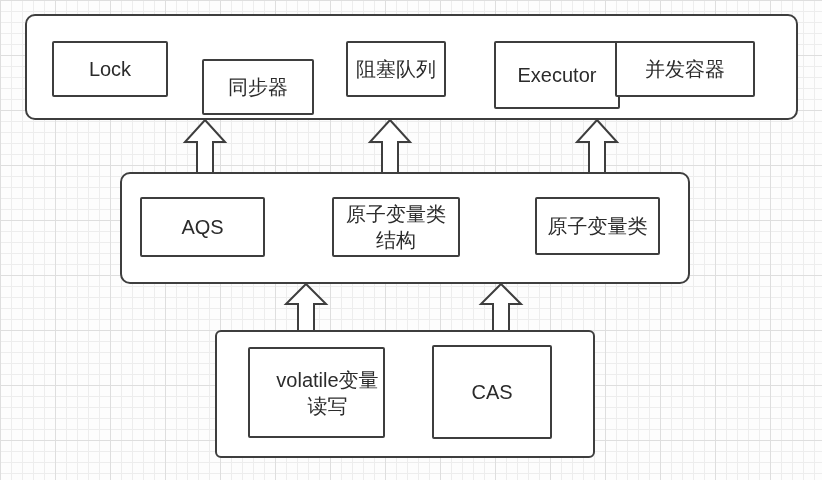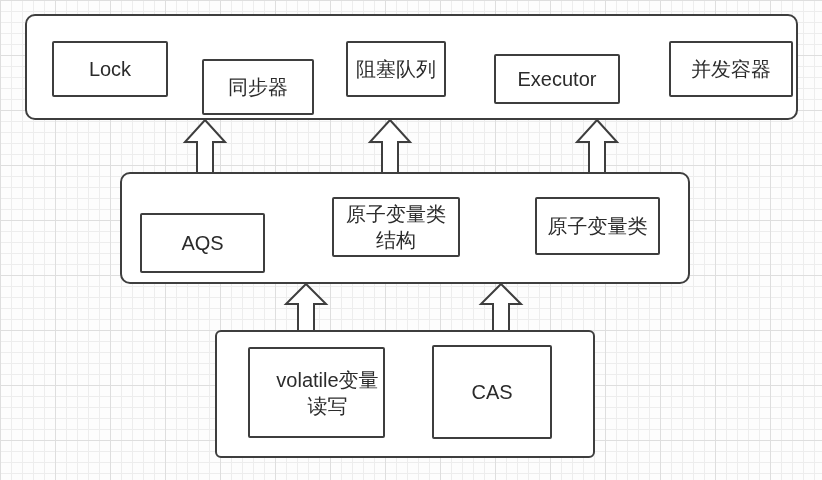--- a/index.html
+++ b/index.html
@@ -50,27 +50,27 @@
 <body>
 
 <div class="container" style="left:25px;top:14px;width:773px;height:106px;"></div>
 
 <div class="node" style="left:52px;top:41px;width:116px;height:56px;">Lock</div>
 
 <div class="node" style="left:202px;top:59px;width:112px;height:56px;">同步器</div>
 
 <div class="node" style="left:346px;top:41px;width:100px;height:56px;">阻塞队列</div>
 
-<div class="node" style="left:494px;top:54px;width:126px;height:50px;">Executor</div>
+<div class="node" style="left:494px;top:41px;width:126px;height:68px;">Executor</div>
 
-<div class="node" style="left:669px;top:41px;width:124px;height:56px;">并发容器</div>
+<div class="node" style="left:615px;top:41px;width:140px;height:56px;">并发容器</div>
 
 <div class="container" style="left:120px;top:172px;width:570px;height:112px;"></div>
 
-<div class="node" style="left:140px;top:213px;width:125px;height:60px;">AQS</div>
+<div class="node" style="left:140px;top:197px;width:125px;height:60px;">AQS</div>
 
 <div class="node" style="left:332px;top:197px;width:128px;height:60px;">原子变量类
 结构</div>
 
 <div class="node" style="left:535px;top:197px;width:125px;height:58px;text-align:center;">原子变量类</div>
 
 <div class="container" style="left:215px;top:330px;width:380px;height:128px;border-radius:6px;"></div>
 
 <div class="node" style="left:248px;top:347px;width:137px;height:91px;padding-left:22px;">volatile变量
 读写</div>

